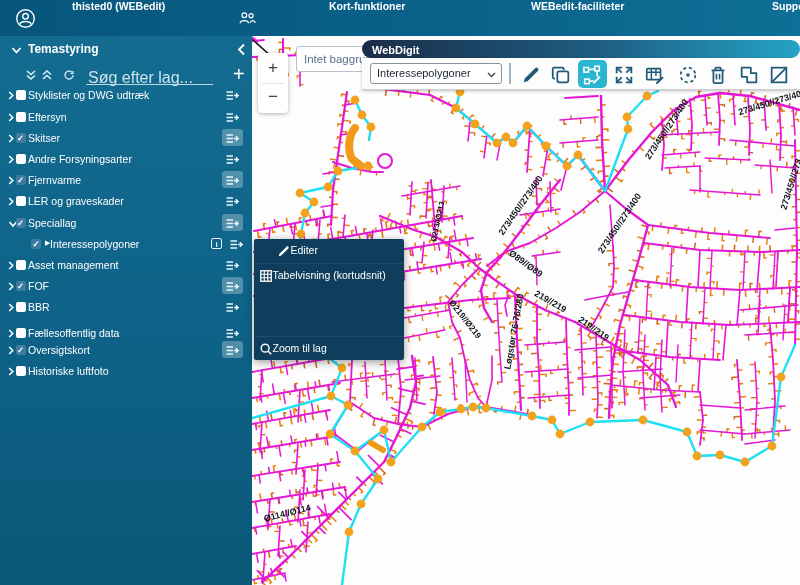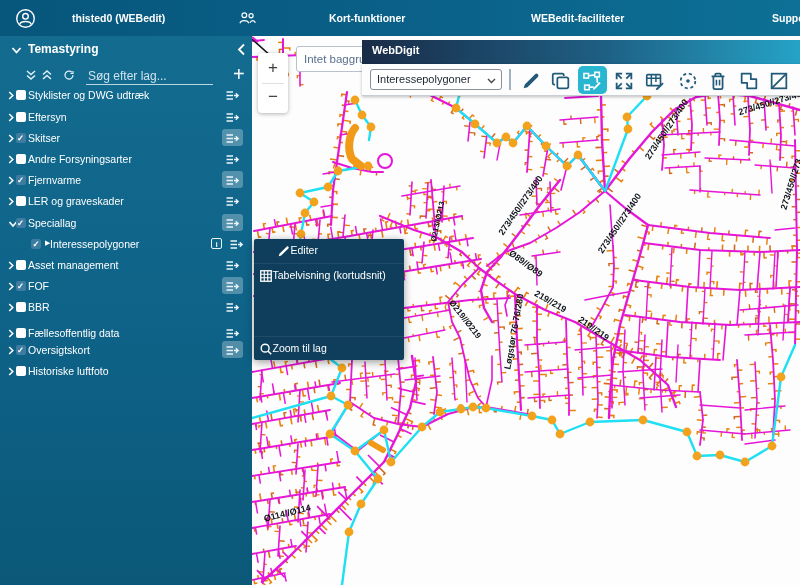--- a/index.html
+++ b/index.html
@@ -1,31 +1,31 @@
 <!DOCTYPE html>
 <html><head><meta charset="utf-8"><style>
 * { margin:0; padding:0; box-sizing:border-box; font-family:"Liberation Sans", sans-serif; }
 html,body { width:800px; height:585px; overflow:hidden; background:#fff; }
 #topbar { position:absolute; left:0; top:0; width:800px; height:36px;
   background:linear-gradient(90deg,#07567c 0%,#0a6189 55%,#0e7096 100%); }
-.tb { position:absolute; top:12px; font-weight:bold; font-size:10.5px; color:#fff; white-space:nowrap; }
+.tb { position:absolute; top:0; font-weight:bold; font-size:10.5px; color:#fff; white-space:nowrap; }
 #sidebar { position:absolute; left:0; top:36px; width:252px; height:549px;
   background:linear-gradient(180deg,#136c90 0%,#0e6287 55%,#0b5878 100%); }
 #map { position:absolute; left:252px; top:36px; width:548px; height:549px; background:#fdfdfd; }
 .row { position:absolute; left:0; width:252px; height:20px; }
 .cb { position:absolute; left:15.5px; top:3.5px; width:10px; height:10px; background:#fff; border-radius:2px; }
 .cb.chk { background:#3e7da1; color:#fff; font-size:8.5px; font-weight:bold; text-align:center; line-height:10px; }
 .lbl { position:absolute; left:28px; top:3px; color:#fff; font-size:10.5px; white-space:nowrap; }
 .act { position:absolute; left:222px; top:0px; width:21px; height:17px; border-radius:3px; padding:2px 0 0 3px; }
 #zoomctl { position:absolute; left:6px; top:17px; width:30px; height:60px; background:#fff; border-radius:4px;
   box-shadow:0 1px 4px rgba(0,0,0,0.3); }
 #intet { position:absolute; left:44px; top:10px; width:115px; height:26px; background:#fff; border:1px solid #b9c2cc; border-radius:3px;
   color:#5a6f8e; font-size:11.5px; line-height:24px; padding-left:7px; white-space:nowrap; overflow:hidden; }
 #webdigit { position:absolute; left:110px; top:4px; width:438px; height:51px; }
-#wdtitle { width:100%; height:24px; background:linear-gradient(90deg,#1a2c47 0%,#1e5f84 55%,#25a3c6 100%); line-height:17px; }
+#wdtitle { width:100%; height:18px; background:linear-gradient(90deg,#1a2c47 0%,#1e5f84 55%,#25a3c6 100%); line-height:17px;border-radius:9px; }
 #wdbar { position:relative; width:100%; height:32px; background:#fdfdfd; border-bottom:1px solid #c9ced3; box-shadow:0 1px 3px rgba(0,0,0,0.25); }
 #ctxmenu { position:absolute; left:1.5px; top:203px; width:150px; height:121px; background:#0e3e5c;
   border-radius:2px; box-shadow:0 2px 8px rgba(0,0,0,0.4); }
 </style></head>
 <body>
 <div id="topbar">
  <svg width="21" height="21" viewBox="0 0 24 24" style="position:absolute;left:15px;top:8px">
    <circle cx="12" cy="12" r="10" stroke="#fff" stroke-width="1.6" fill="none"></circle>
    <circle cx="12" cy="9.5" r="3.2" stroke="#fff" stroke-width="1.6" fill="none"></circle>
    <path d="M5.5,18.5 C7,14.5 17,14.5 18.5,18.5" stroke="#fff" stroke-width="1.6" fill="none"></path>
@@ -52,21 +52,21 @@
  <svg width="12" height="11" viewBox="0 0 12 11" style="position:absolute;left:25px;top:34px">
       <path d="M2,1 L6,4.5 L10,1 M2,5.5 L6,9 L10,5.5" stroke="#dff0f8" stroke-width="1.5" fill="none"></path>
     </svg>
  <svg width="12" height="11" viewBox="0 0 12 11" style="position:absolute;left:41px;top:34px">
       <path d="M2,4.5 L6,1 L10,4.5 M2,9 L6,5.5 L10,9" stroke="#dff0f8" stroke-width="1.5" fill="none"></path>
     </svg>
  <svg width="12" height="12" viewBox="0 0 24 24" style="position:absolute;left:63px;top:33px">
       <path d="M17.6,6.4 A8,8 0 1,0 20,12" stroke="#dff0f8" stroke-width="2.4" fill="none"></path>
       <path d="M20,4 L20,9 L15,9" stroke="#dff0f8" stroke-width="2.4" fill="none"></path>
     </svg>
- <div style="position:absolute;left:88px;top:33px;color:#cfe3ee;font-size:12px">Søg efter lag...</div>
+ <div style="position:absolute;left:88px;top:33px;color:#cfe3ee;font-size:16px">Søg efter lag...</div>
  <div style="position:absolute;left:86px;top:48px;width:127px;height:1px;background:#bcd6e2"></div>
  <div style="position:absolute;left:233px;top:27px;color:#fff;font-size:20px;font-weight:300">+</div>
  <div class="row" style="top:50px">
   <svg width="6" height="9" viewBox="0 0 6 9" style="position:absolute;left:8px;top:4.5px">
         <path d="M1.2,1 L4.8,4.5 L1.2,8" stroke="#fff" stroke-width="1.5" fill="none"></path>
       </svg>
   <span class="cb"></span>
   <span class="lbl">Styklister og DWG udtræk</span>
   <span class="act" style="background:none;"><svg width="15" height="13" viewBox="0 0 15 13">
           <path d="M1.5,3 H8 M1.5,6.5 H8 M1.5,10 H8" stroke="#eaf4f9" stroke-width="1.3"></path>

